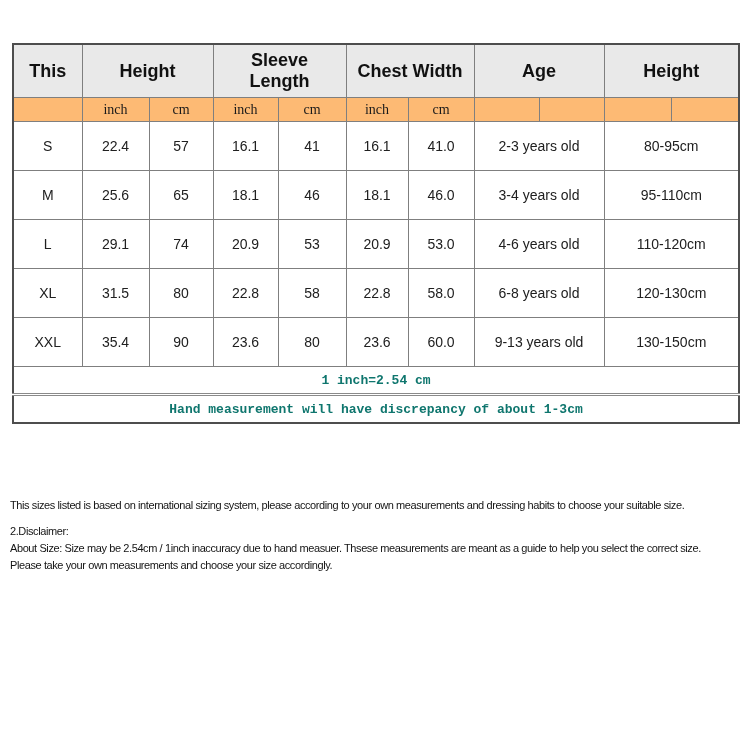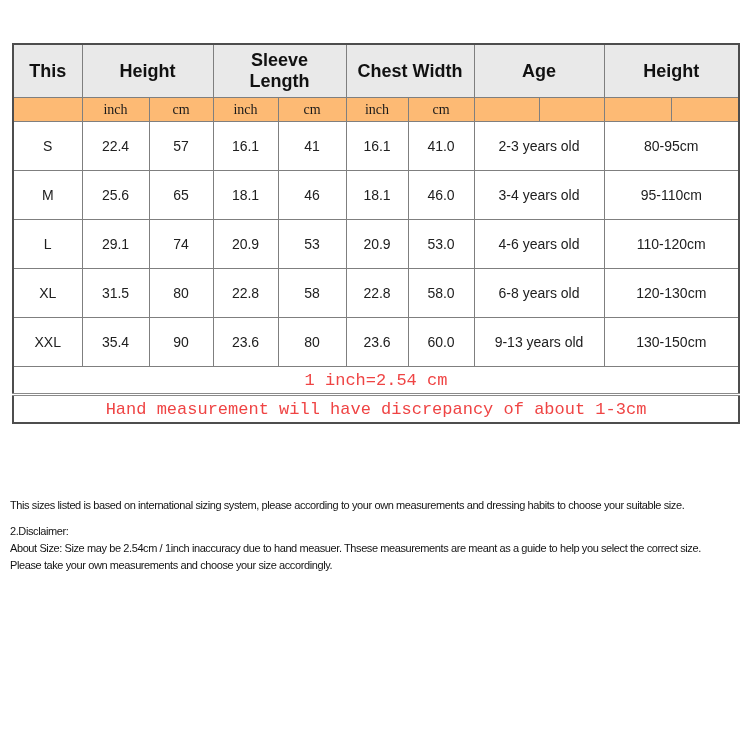--- a/index.html
+++ b/index.html
@@ -47,23 +47,23 @@
     height: 23px;
     background: #fdba74;
     font-size: 14px;
     color: #1a1a1a;
     font-family: Liberation Serif, serif;
   }
   tr.data-row td { height: 48px; }
   tr.footnote-row td {
     height: 26px;
     font-family: "Liberation Mono", monospace;
-    font-weight: normal;
-    font-size: 17px;
-    color: #ef4444;
+    font-weight: bold;
+    font-size: 13px;
+    color: #0f766e;
   }
   tr.footnote-row.first td { border-bottom: 3px double #8a8a8a; }
 
   
   .notes {
     position: absolute; left: 10px; top: 497px;
     width: 740px;
     font-size: 11px;
     letter-spacing: -0.4px;
     color: #141414;

